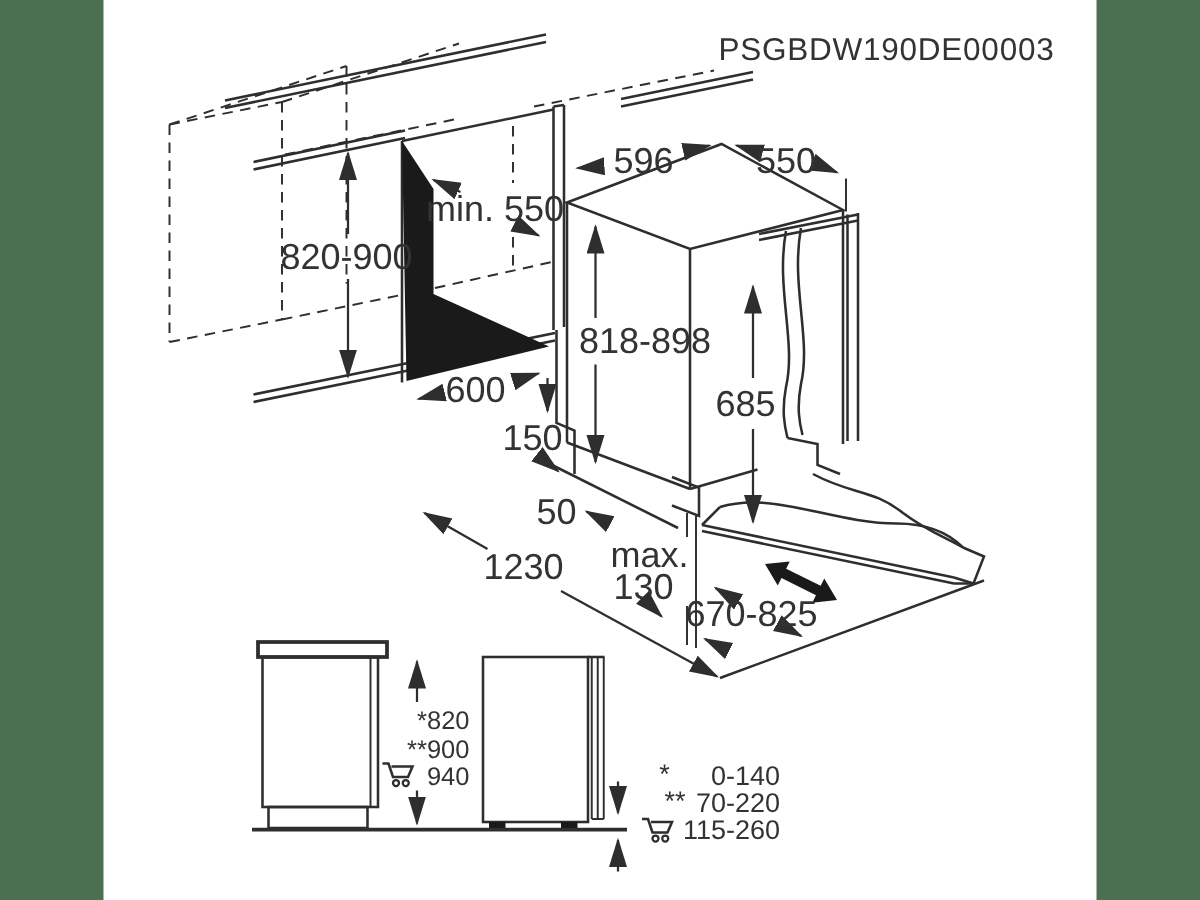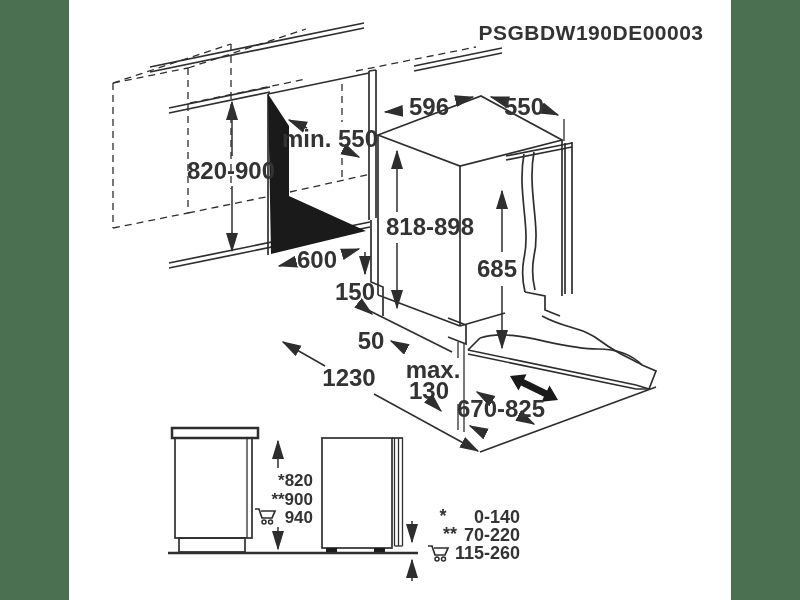--- a/index.html
+++ b/index.html
@@ -1,17 +1,17 @@
 <!DOCTYPE html>
 <html><head>
 <meta charset="utf-8">
 <style>
   html,body{margin:0;padding:0;background:#fff;}
   #stage{position:relative;width:800px;height:600px;overflow:hidden;background:#fff;
-         font-family:"Liberation Sans",sans-serif;font-weight:bold;}
+         font-family:"Liberation Sans",sans-serif;}
   svg{position:absolute;top:0;left:0;}
   text{fill:#333;font-family:"Liberation Sans",sans-serif;}
   .ln{stroke:#2e2e2e;stroke-width:1.7;fill:none;}
   .thin{stroke:#2e2e2e;stroke-width:1.3;fill:none;}
   .dim{stroke:#2e2e2e;stroke-width:1.5;fill:none;}
   .dash{stroke:#2e2e2e;stroke-width:1.3;fill:none;stroke-dasharray:7 5;}
   .bold{stroke:#2e2e2e;stroke-width:2.5;fill:none;}
   .blk{fill:#1a1a1a;stroke:none;}
   .t24{font-size:24px;}
   .t18{font-size:18px;}

